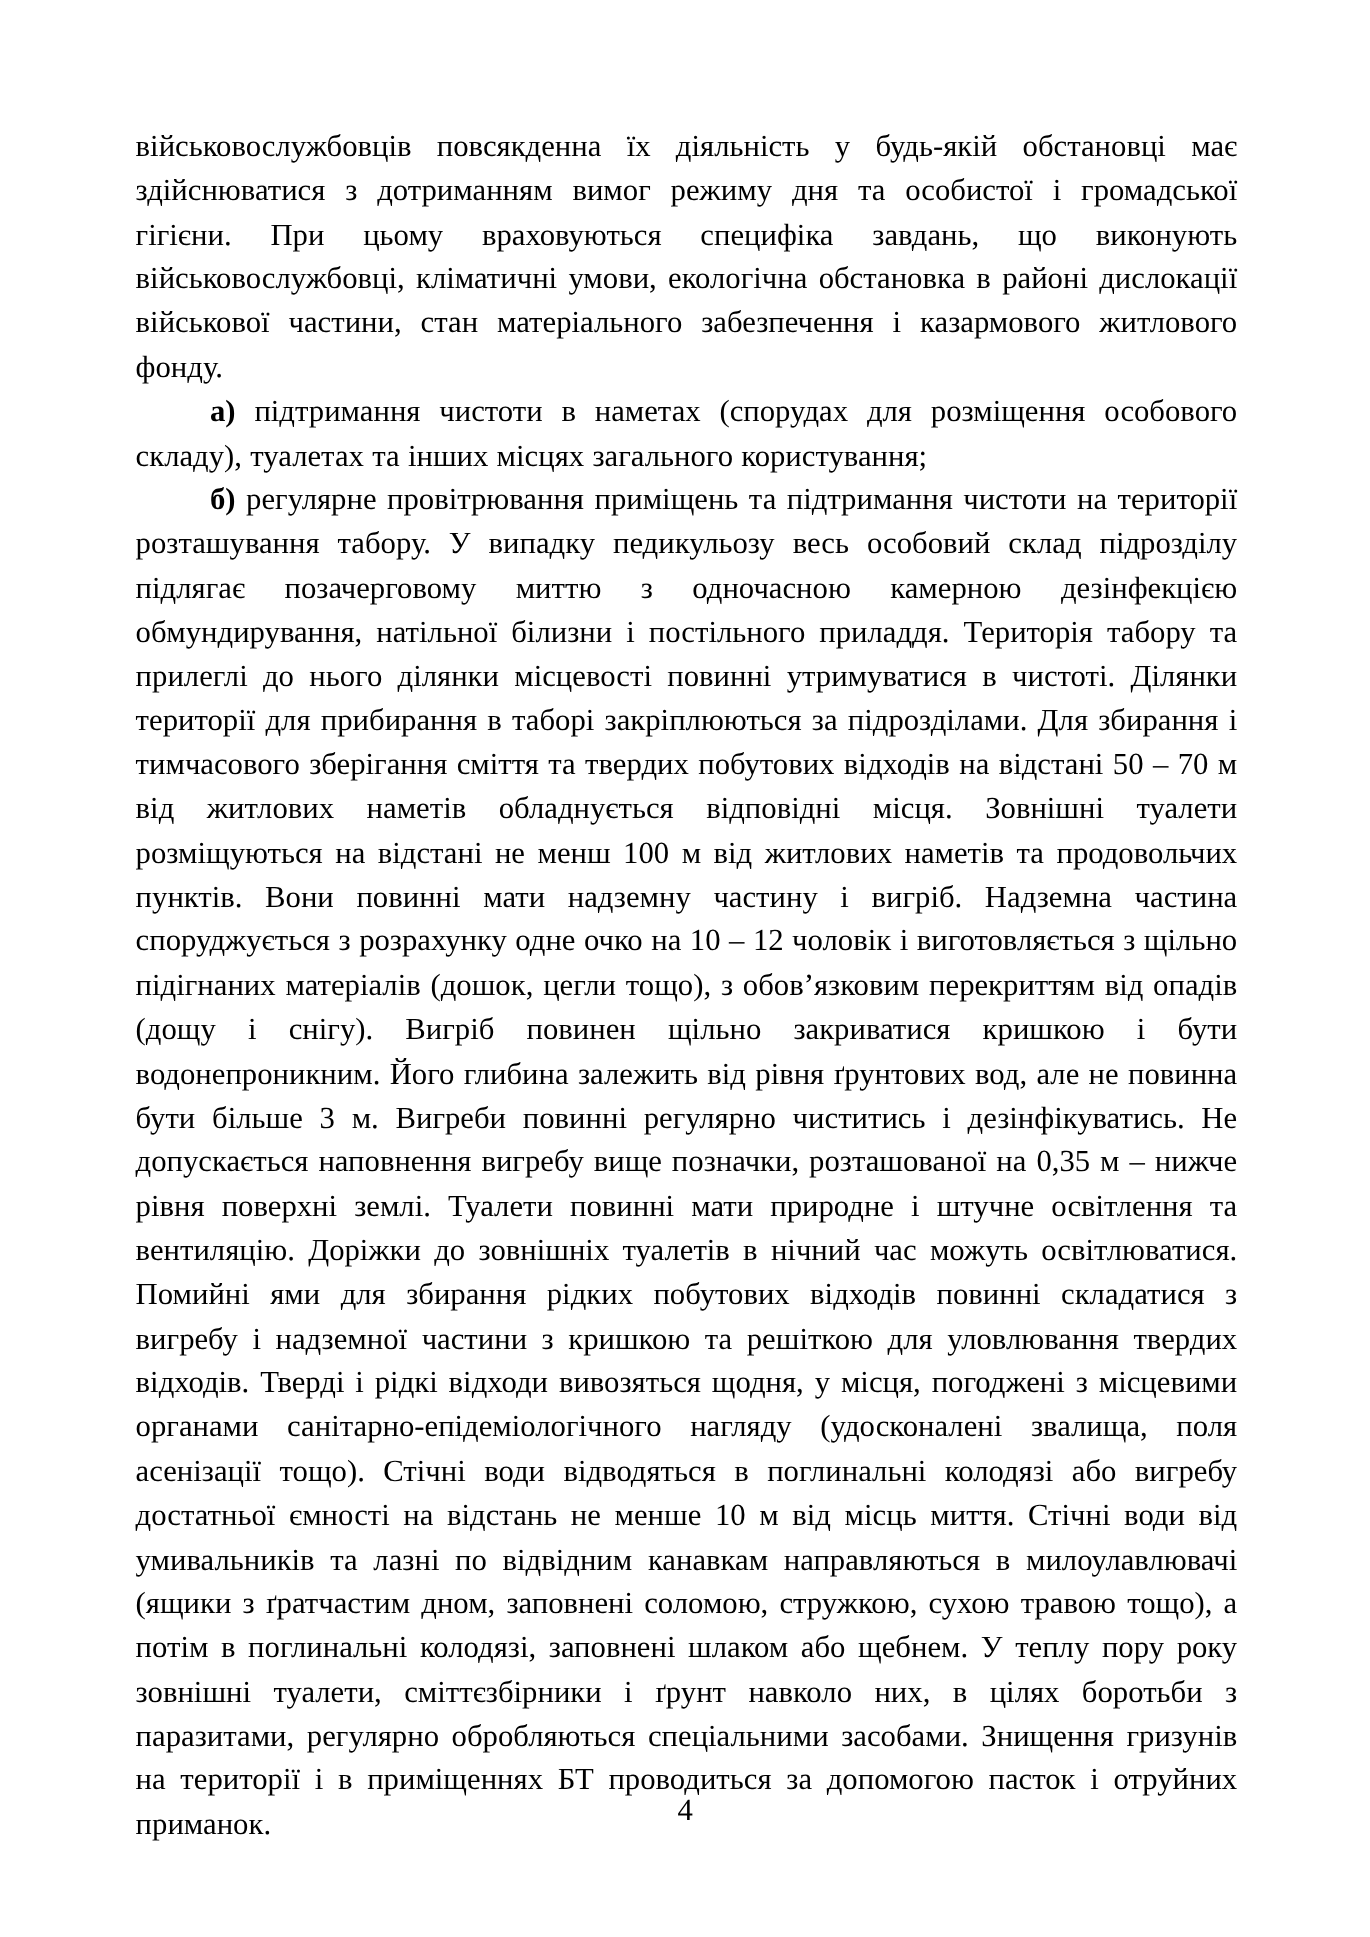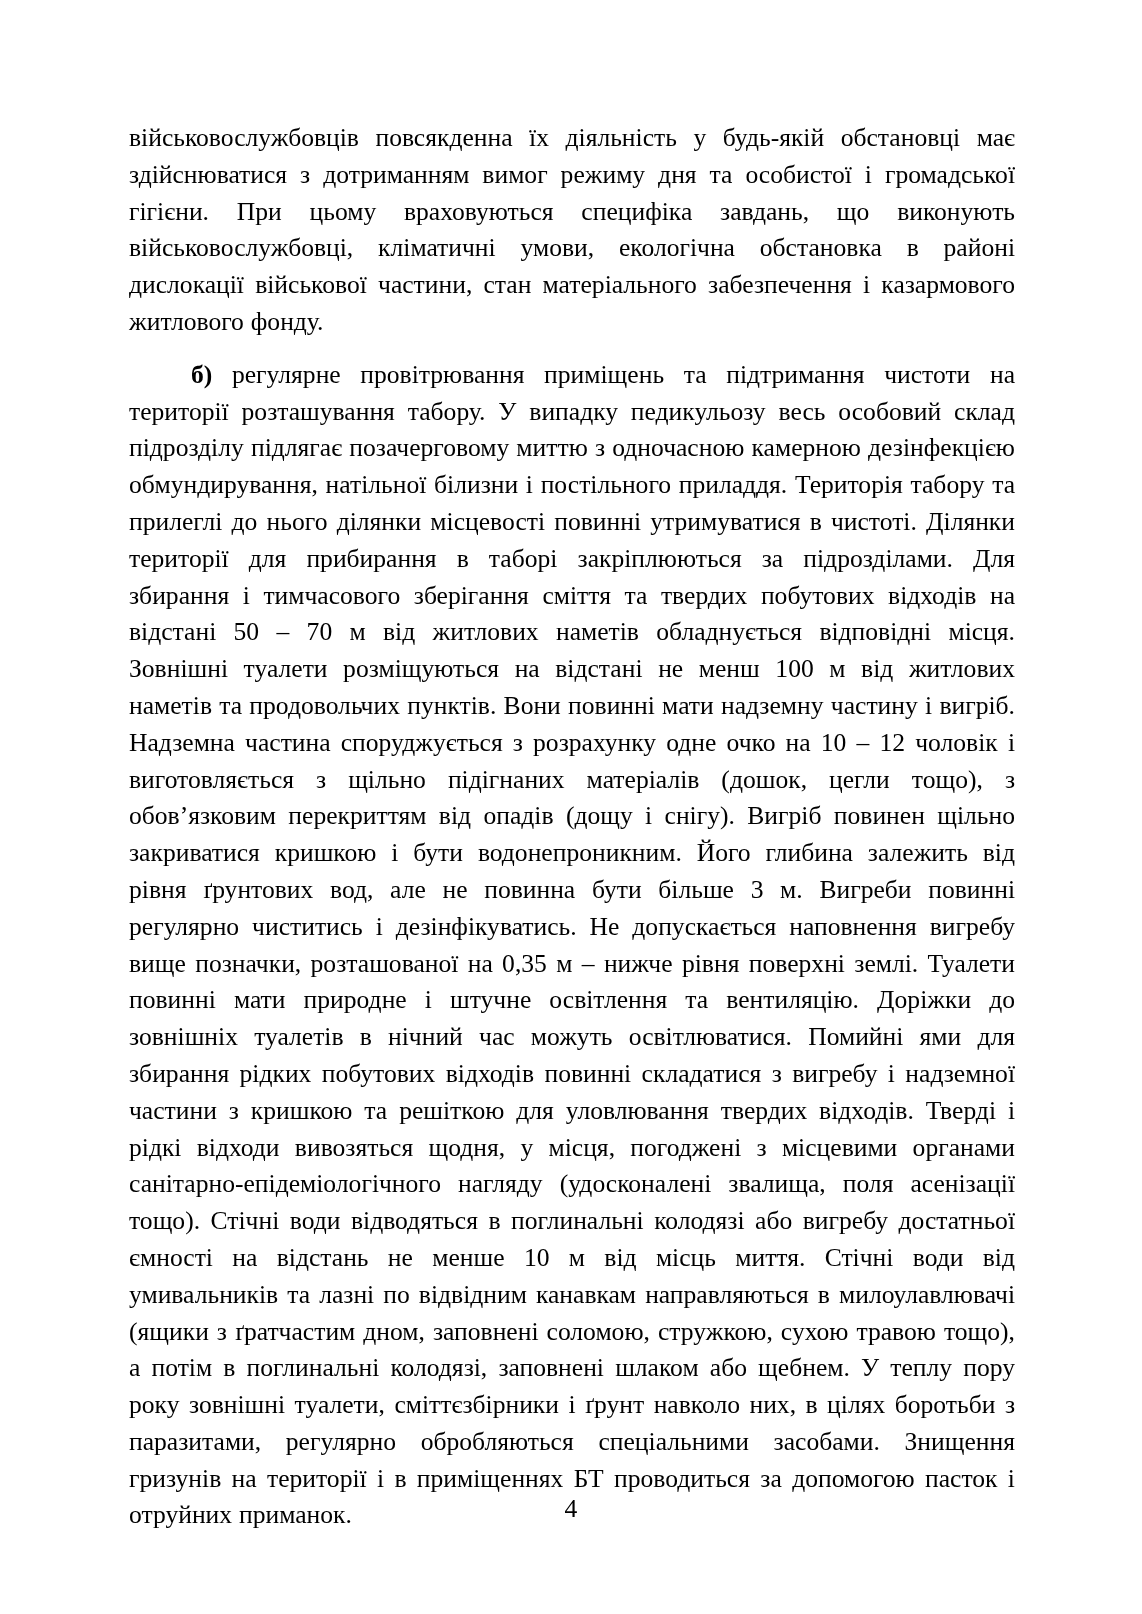--- a/index.html
+++ b/index.html
@@ -16,21 +16,21 @@
     font-family: "Liberation Serif", "DejaVu Serif", serif;
     color: #000000;
   }
   .text-column {
     position: absolute;
     left: 113px;
     top: 104px;
     width: 918px;
   }
   .para {
-    margin: 16px;
+    margin: 0;
     font-size: 25.6px;
     line-height: 36.8px;
     text-align: justify;
     text-justify: inter-word;
     text-indent: 0;
     hyphens: none;
     word-spacing: 0.02em;
   }
   .para.indent {
     text-indent: 62px;
@@ -55,20 +55,21 @@
 </head>
 <body>
 
 <div class="page">
 
   <div class="text-column">
 
     <p class="para">військовослужбовців повсякденна їх діяльність у будь-якій обстановці має здійснюватися з дотриманням вимог режиму дня та особистої і громадської гігієни. При цьому враховуються специфіка завдань, що виконують військовослужбовці, кліматичні умови, екологічна обстановка в районі дислокації військової частини, стан матеріального забезпечення і казармового житлового фонду.</p>
 
 
+    <p class="para list-item"><span class="marker">а)</span><span> підтримання чистоти в наметах (спорудах для розміщення особового складу), туалетах та інших місцях загального користування;</span></p>
 
     <p class="para list-item"><span class="marker">б)</span><span> регулярне провітрювання приміщень та підтримання чистоти на території розташування табору. У випадку педикульозу весь особовий склад підрозділу підлягає позачерговому миттю з одночасною камерною дезінфекцією обмундирування, натільної білизни і постільного приладдя. Територія табору та прилеглі до нього ділянки місцевості повинні утримуватися в чистоті. Ділянки території для прибирання в таборі закріплюються за підрозділами. Для збирання і тимчасового зберігання сміття та твердих побутових відходів на відстані 50 – 70 м від житлових наметів обладнується відповідні місця. Зовнішні туалети розміщуються на відстані не менш 100 м від житлових наметів та продовольчих пунктів. Вони повинні мати надземну частину і вигріб. Надземна частина споруджується з розрахунку одне очко на 10 – 12 чоловік і виготовляється з щільно підігнаних матеріалів (дошок, цегли тощо), з обов’язковим перекриттям від опадів (дощу і снігу). Вигріб повинен щільно закриватися кришкою і бути водонепроникним. Його глибина залежить від рівня ґрунтових вод, але не повинна бути більше 3 м. Вигреби повинні регулярно чиститись і дезінфікуватись. Не допускається наповнення вигребу вище позначки, розташованої на 0,35 м – нижче рівня поверхні землі. Туалети повинні мати природне і штучне освітлення та вентиляцію. Доріжки до зовнішніх туалетів в нічний час можуть освітлюватися. Помийні ями для збирання рідких побутових відходів повинні складатися з вигребу і надземної частини з кришкою та решіткою для уловлювання твердих відходів. Тверді і рідкі відходи вивозяться щодня, у місця, погоджені з місцевими органами санітарно-епідеміологічного нагляду (удосконалені звалища, поля асенізації тощо).  Стічні води відводяться в поглинальні колодязі або вигребу достатньої ємності на відстань не менше 10 м від місць миття. Стічні води від умивальників та лазні по відвідним канавкам направляються в милоулавлювачі (ящики з ґратчастим дном, заповнені соломою, стружкою, сухою травою тощо), а потім в поглинальні колодязі, заповнені шлаком або щебнем.  У теплу пору року зовнішні туалети, сміттєзбірники і ґрунт навколо них, в цілях боротьби з паразитами, регулярно обробляються спеціальними засобами. Знищення гризунів на території і в приміщеннях БТ проводиться за допомогою пасток і отруйних приманок.</span></p>
 
   </div>
 
   <div class="page-number">4</div>
 
 </div>
 
 </body></html>

